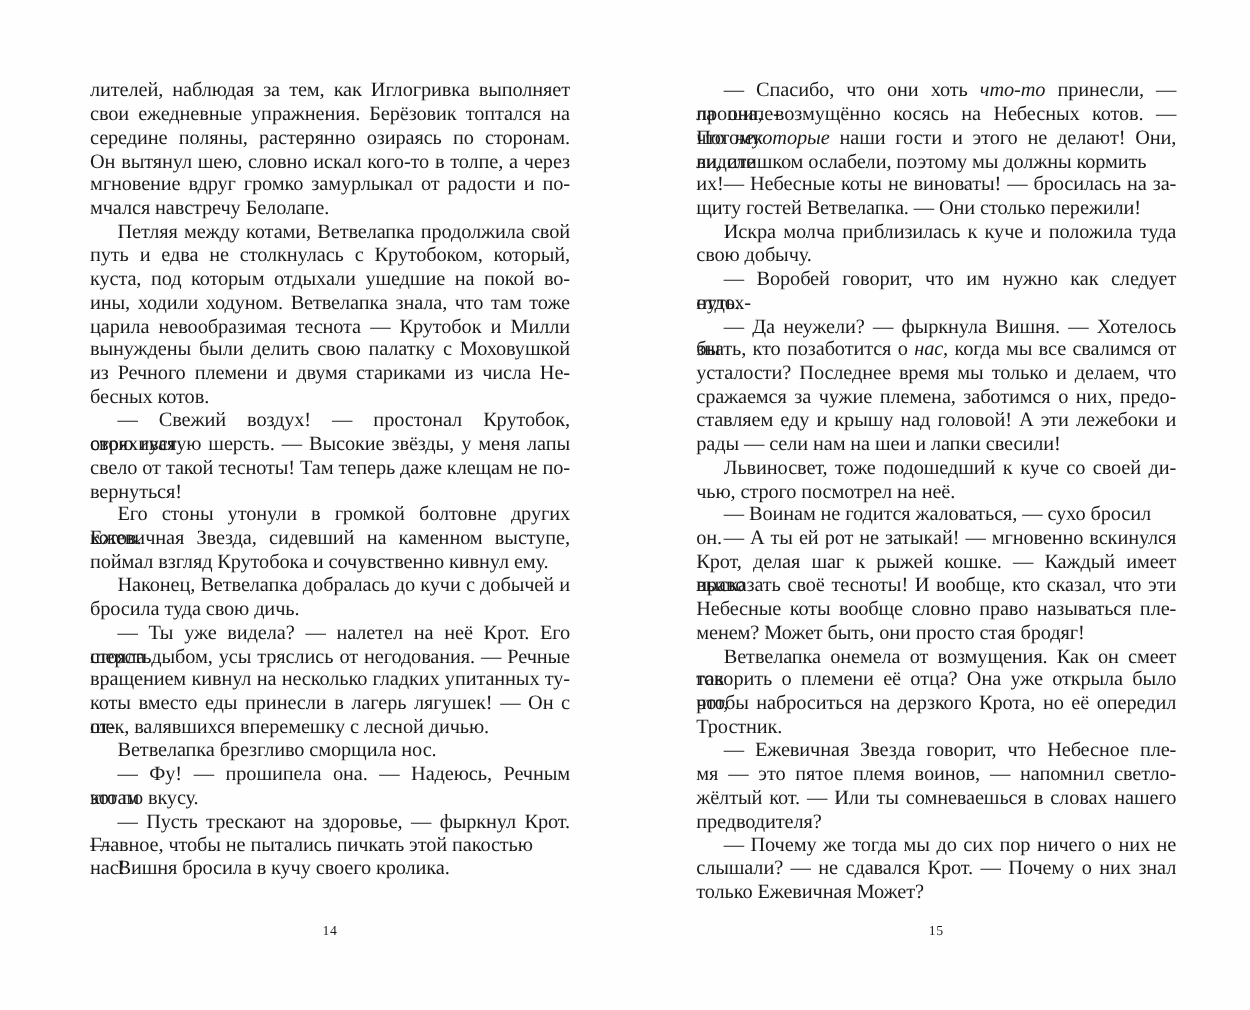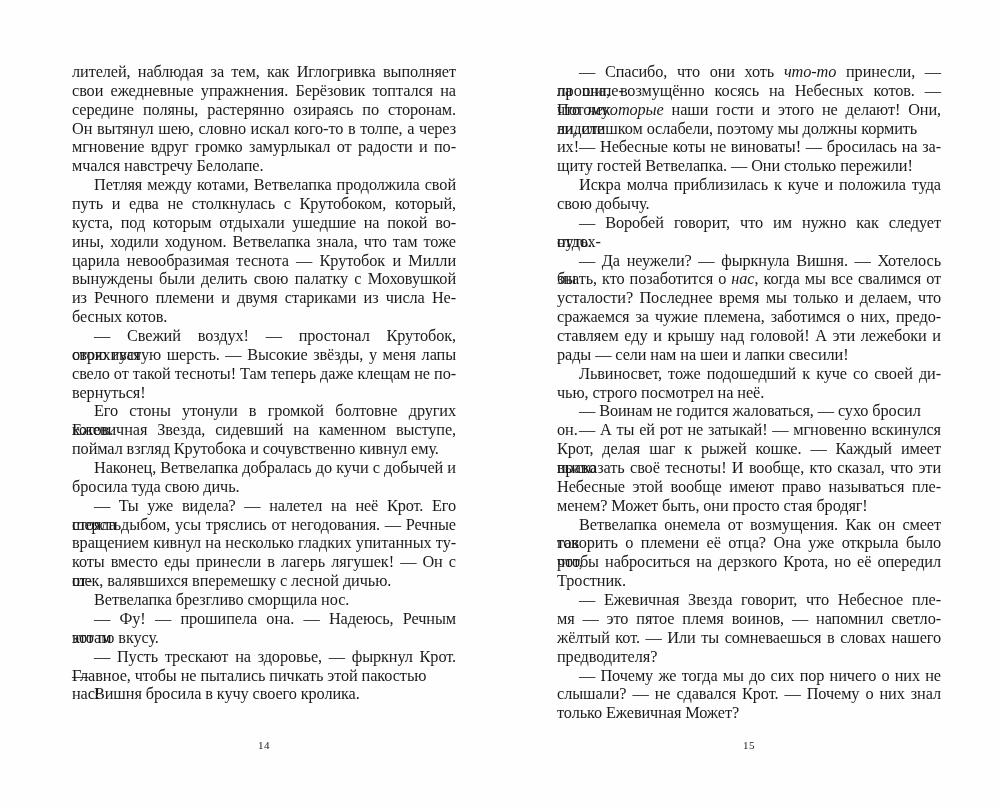--- a/index.html
+++ b/index.html
@@ -99,21 +99,21 @@
         <div class="line">усталости? Последнее время мы только и делаем, что</div>
         <div class="line">сражаемся за чужие племена, заботимся о них, предо-</div>
         <div class="line">ставляем еду и крышу над головой! А эти лежебоки и</div>
         <div class="line last">рады — сели нам на шеи и лапки свесили!</div>
         <div class="line indent">Львиносвет, тоже подошедший к куче со своей ди-</div>
         <div class="line last">чью, строго посмотрел на неё.</div>
         <div class="line indent last">— Воинам не годится жаловаться, — сухо бросил он.</div>
         <div class="line indent">— А ты ей рот не затыкай! — мгновенно вскинулся</div>
         <div class="line">Крот, делая шаг к рыжей кошке. — Каждый имеет право</div>
         <div class="line">высказать своё тесноты! И вообще, кто сказал, что эти</div>
-        <div class="line">Небесные этой вообще имеют право называться пле-</div>
+        <div class="line">Небесные коты вообще словно право называться пле-</div>
         <div class="line last">менем? Может быть, они просто стая бродяг!</div>
         <div class="line indent">Ветвелапка онемела от возмущения. Как он смеет так</div>
         <div class="line">говорить о племени её отца? Она уже открыла было рот,</div>
         <div class="line">чтобы наброситься на дерзкого Крота, но её опередил</div>
         <div class="line last">Тростник.</div>
         <div class="line indent">— Ежевичная Звезда говорит, что Небесное пле-</div>
         <div class="line">мя — это пятое племя воинов, — напомнил светло-</div>
         <div class="line">жёлтый кот. — Или ты сомневаешься в словах нашего</div>
         <div class="line last">предводителя?</div>
         <div class="line indent">— Почему же тогда мы до сих пор ничего о них не</div>

